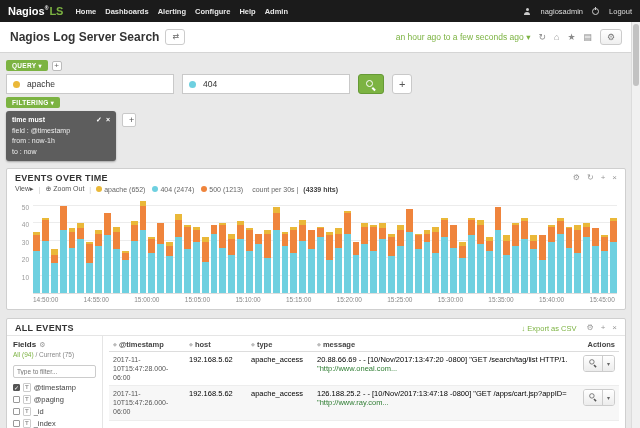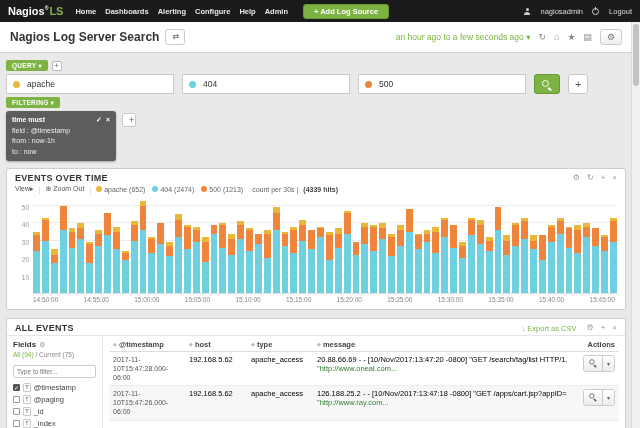--- a/index.html
+++ b/index.html
@@ -140,21 +140,20 @@
   <nav class="navbar">
     <div class="brand"><span>Nagios</span><sup>®</sup><span class="brand-ls">LS</span></div>
     <div class="menu" id="nav-menu">
         <span class="nav-item">Home</span>
         <span class="nav-item">Dashboards</span>
         <span class="nav-item">Alerting</span>
         <span class="nav-item">Configure</span>
         <span class="nav-item">Help</span>
         <span class="nav-item">Admin</span>
       </div>
-    <button class="add-log">+ Add Log Source</button>
     <div class="nav-right">
       <span class="user">
           <span class="person-icon"></span>
           <span class="lbl">nagiosadmin</span>
         </span>
       <span class="logout">
           <span class="power-icon"></span>
           <span class="lbl">Logout</span>
         </span>
     </div>
@@ -181,24 +180,20 @@
     </div>
     <div class="query-row">
       <span id="query-items" style="display:flex;gap:8px">
           <div class="query-input">
             <span class="qdot" style="background: rgb(234, 184, 57);"></span>
             <input value="apache" style="">
           </div>
           <div class="query-input">
             <span class="qdot" style="background: rgb(110, 208, 224);"></span>
             <input value="404" style="">
-          </div>
-          <div class="query-input">
-            <span class="qdot" style="background: rgb(239, 132, 60);"></span>
-            <input value="500" style="">
           </div>
         </span>
       <button class="search-btn">
           <span class="mag"></span>
         </button>
       <button class="plus-btn">+</button>
     </div>
 
     <div class="label-row">
       <span class="pill"><span>FILTERING</span> <span class="pcaret">▾</span></span>

